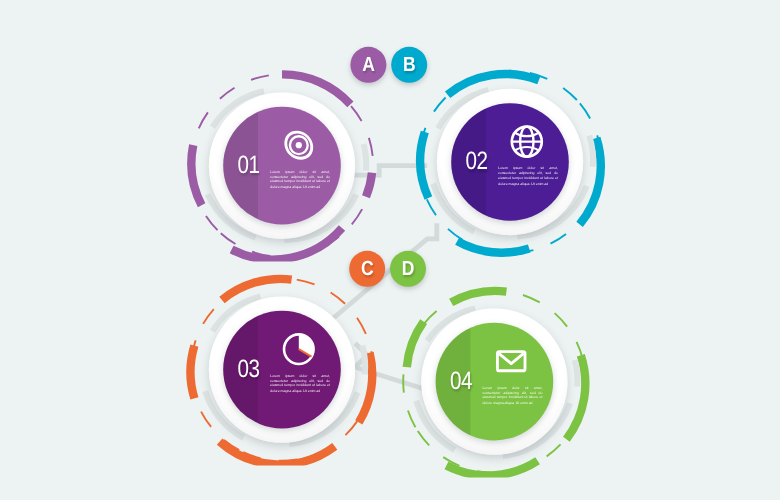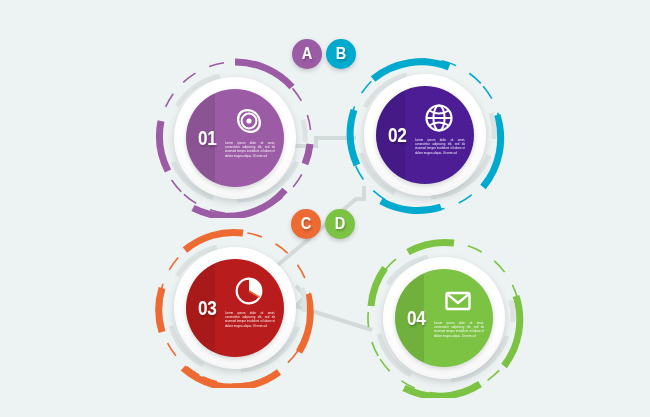--- a/index.html
+++ b/index.html
@@ -28,21 +28,21 @@
   .disc{
     position:absolute;left:31px;top:31px;width:98px;height:98px;
     border-radius:50%;overflow:hidden;
     box-shadow:0 2px 5px rgba(90,100,105,.28);
   }
   .disc .shade{position:absolute;left:0;top:0;width:30%;height:100%;background:rgba(0,0,0,.09);}
 
   .num{
     position:absolute;left:4px;top:50%;transform:translateY(-50%);
     width:34px;text-align:center;
-    color:#fff;font-weight:bold;font-size:21px;letter-spacing:-.5px;
+    color:#fff;font-weight:normal;font-size:21px;letter-spacing:-.5px;
     font-family:"Liberation Sans", sans-serif;
     text-shadow:1px 2px 2px rgba(0,0,0,.22);
     transform-origin:center;
   }
   .num i{font-style:normal;display:inline-block;transform:scaleX(.82);}
 
   .ico{position:absolute;left:47px;top:16px;width:32px;height:32px;}
   .ico svg{width:32px;height:32px;display:block;}
 
   .blurb{
@@ -148,35 +148,35 @@
       <path d="M30 22 a76 76 0 0 1 58 -17" fill="none" stroke="#ee6a33" stroke-width="7"></path>
       <path d="M7 60 a76 76 0 0 0 0 44" fill="none" stroke="#ee6a33" stroke-width="7"></path>
       <path d="M28 140 a76 76 0 0 0 96 4" fill="none" stroke="#ee6a33" stroke-width="7"></path>
       <path d="M153 66 a76 76 0 0 1 -9 58" fill="none" stroke="#ee6a33" stroke-width="7"></path>
       <path d="M22 48 a66 66 0 0 1 40 -29" fill="none" stroke="#dde3e3" stroke-width="5"></path>
       <path d="M16 98 a66 66 0 0 0 32 39" fill="none" stroke="#dde3e3" stroke-width="5"></path>
       <path d="M143 99 a66 66 0 0 1 -57 43" fill="none" stroke="#dde3e3" stroke-width="5"></path>
       <path d="M147 60 a66 66 0 0 1 2 24" fill="none" stroke="#dde3e3" stroke-width="5"></path>
     </svg>
     <div class="plate"></div>
-    <div class="disc" style="background:#b91c1c;">
+    <div class="disc" style="background:#701a75;">
       <div class="shade"></div>
       <div class="num"><i>03</i></div>
       <div class="ico">
         <svg viewBox="0 0 32 32">
           <circle cx="16" cy="16" r="12.3" fill="none" stroke="#fff" stroke-width="2.2"></circle>
           <path d="M16 16 L16 3.7 A12.3 12.3 0 0 1 26.6 22.2 Z" fill="#fff"></path>
           <path d="M16 16 L26.6 22.2" stroke="#ee6a33" stroke-width="1.6"></path>
         </svg>
       </div>
       <div class="blurb">Lorem ipsum dolor sit amet, consectetur adipiscing elit, sed do eiusmod tempor incididunt ut labore et dolore magna aliqua. Ut enim ad</div>
     </div>
   </div>
 
-  <div class="node" style="left:364px;top:238px;">
+  <div class="node" style="left:332px;top:238px;">
     <svg class="rings" viewBox="0 0 160 160">
       <circle cx="80" cy="80" r="76" fill="none" stroke="#7cc243" stroke-width="1.6" pathLength="100" style="stroke-dasharray:3.2 3.2;" transform="rotate(150 80 80)"></circle>
       <path d="M44 14 a76 76 0 0 1 46 -9" fill="none" stroke="#7cc243" stroke-width="7"></path>
       <path d="M7 68 a76 76 0 0 1 14 -38" fill="none" stroke="#7cc243" stroke-width="7"></path>
       <path d="M40 150 a76 76 0 0 0 76 -4" fill="none" stroke="#7cc243" stroke-width="7"></path>
       <path d="M152 58 a76 76 0 0 1 -12 70" fill="none" stroke="#7cc243" stroke-width="7"></path>
       <path d="M24 46 a66 66 0 0 1 40 -27" fill="none" stroke="#dde3e3" stroke-width="5"></path>
       <path d="M15 96 a66 66 0 0 0 32 41" fill="none" stroke="#dde3e3" stroke-width="5"></path>
       <path d="M143 98 a66 66 0 0 1 -56 44" fill="none" stroke="#dde3e3" stroke-width="5"></path>
       <path d="M147 62 a66 66 0 0 1 2 22" fill="none" stroke="#dde3e3" stroke-width="5"></path>

